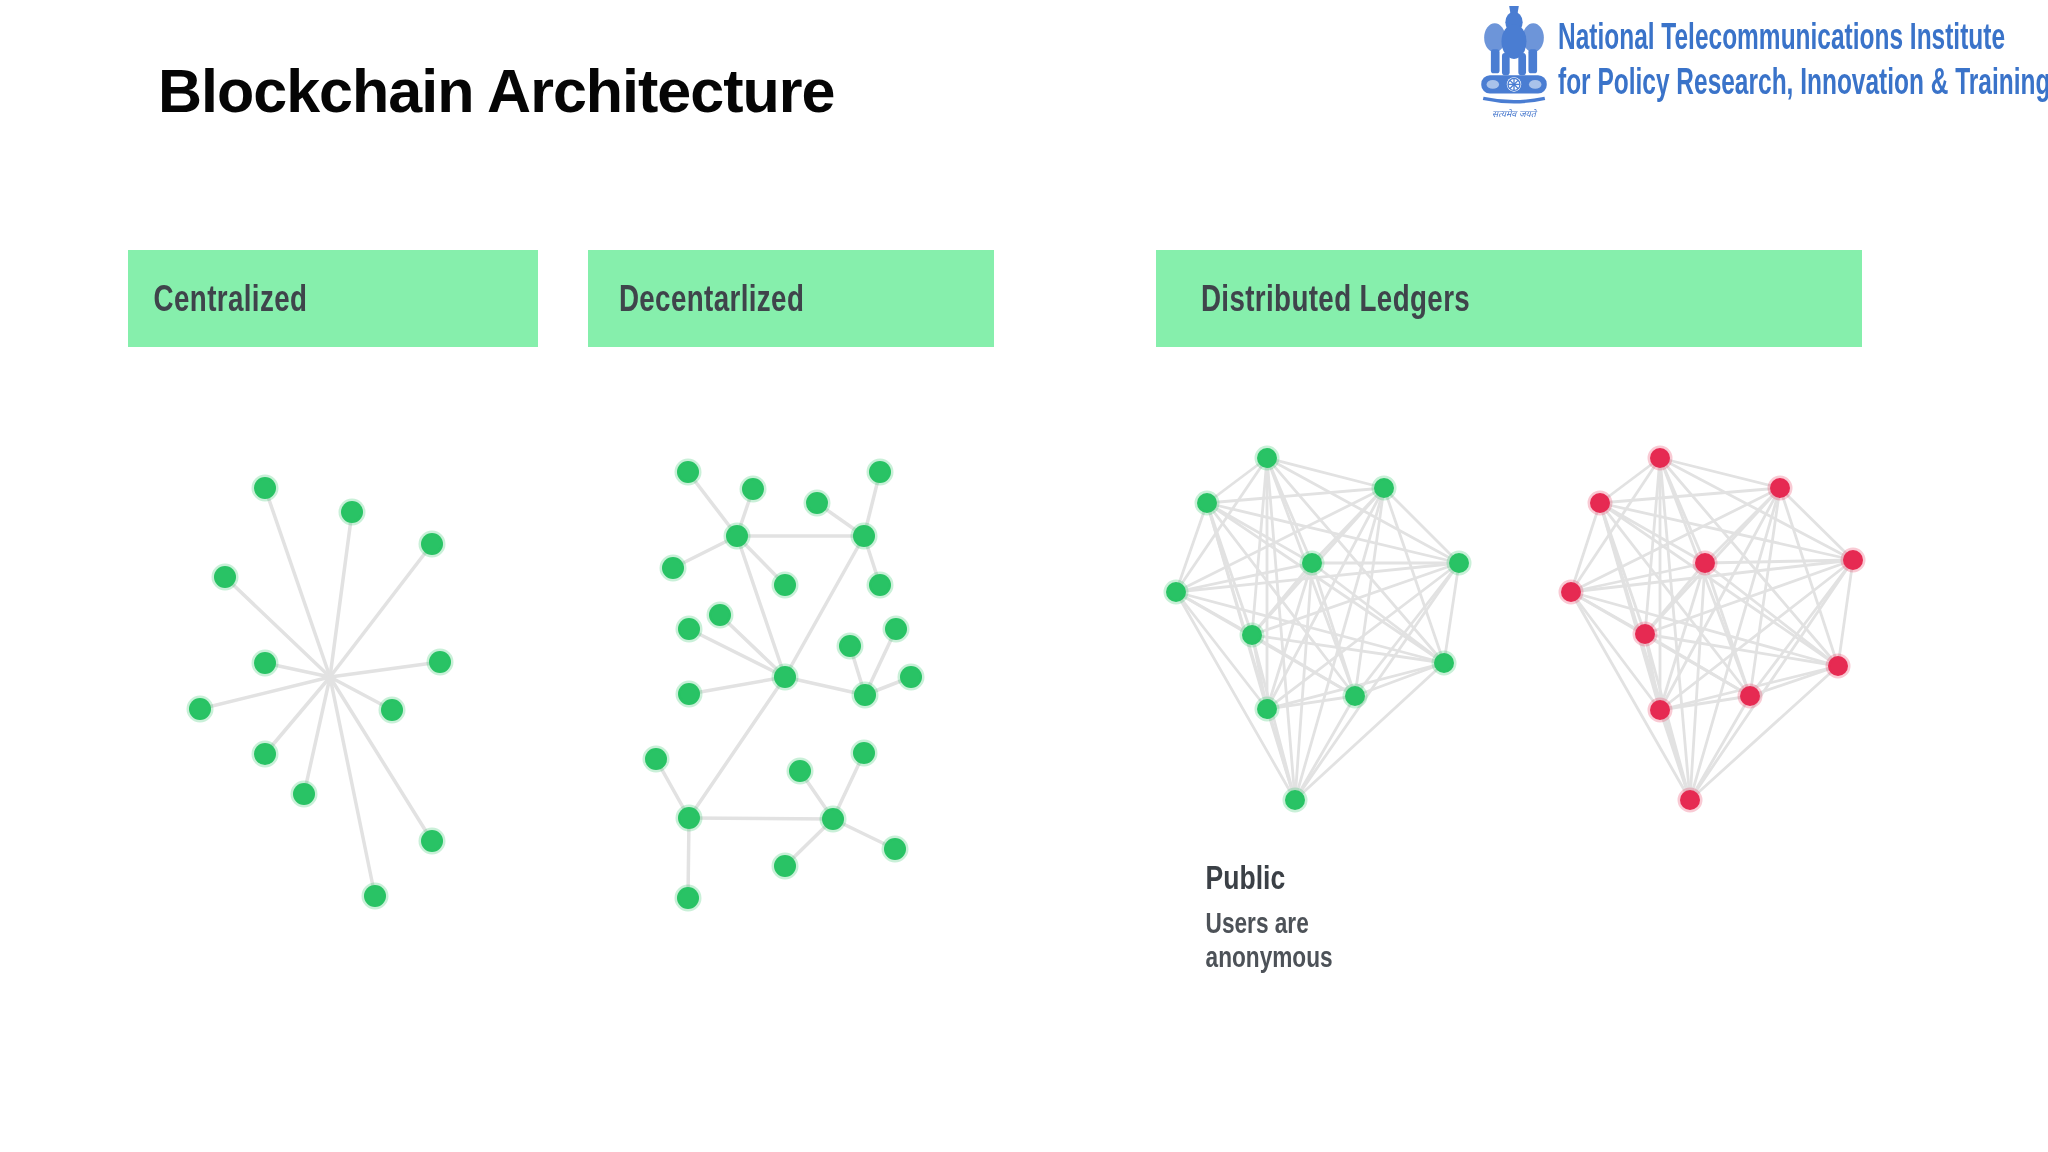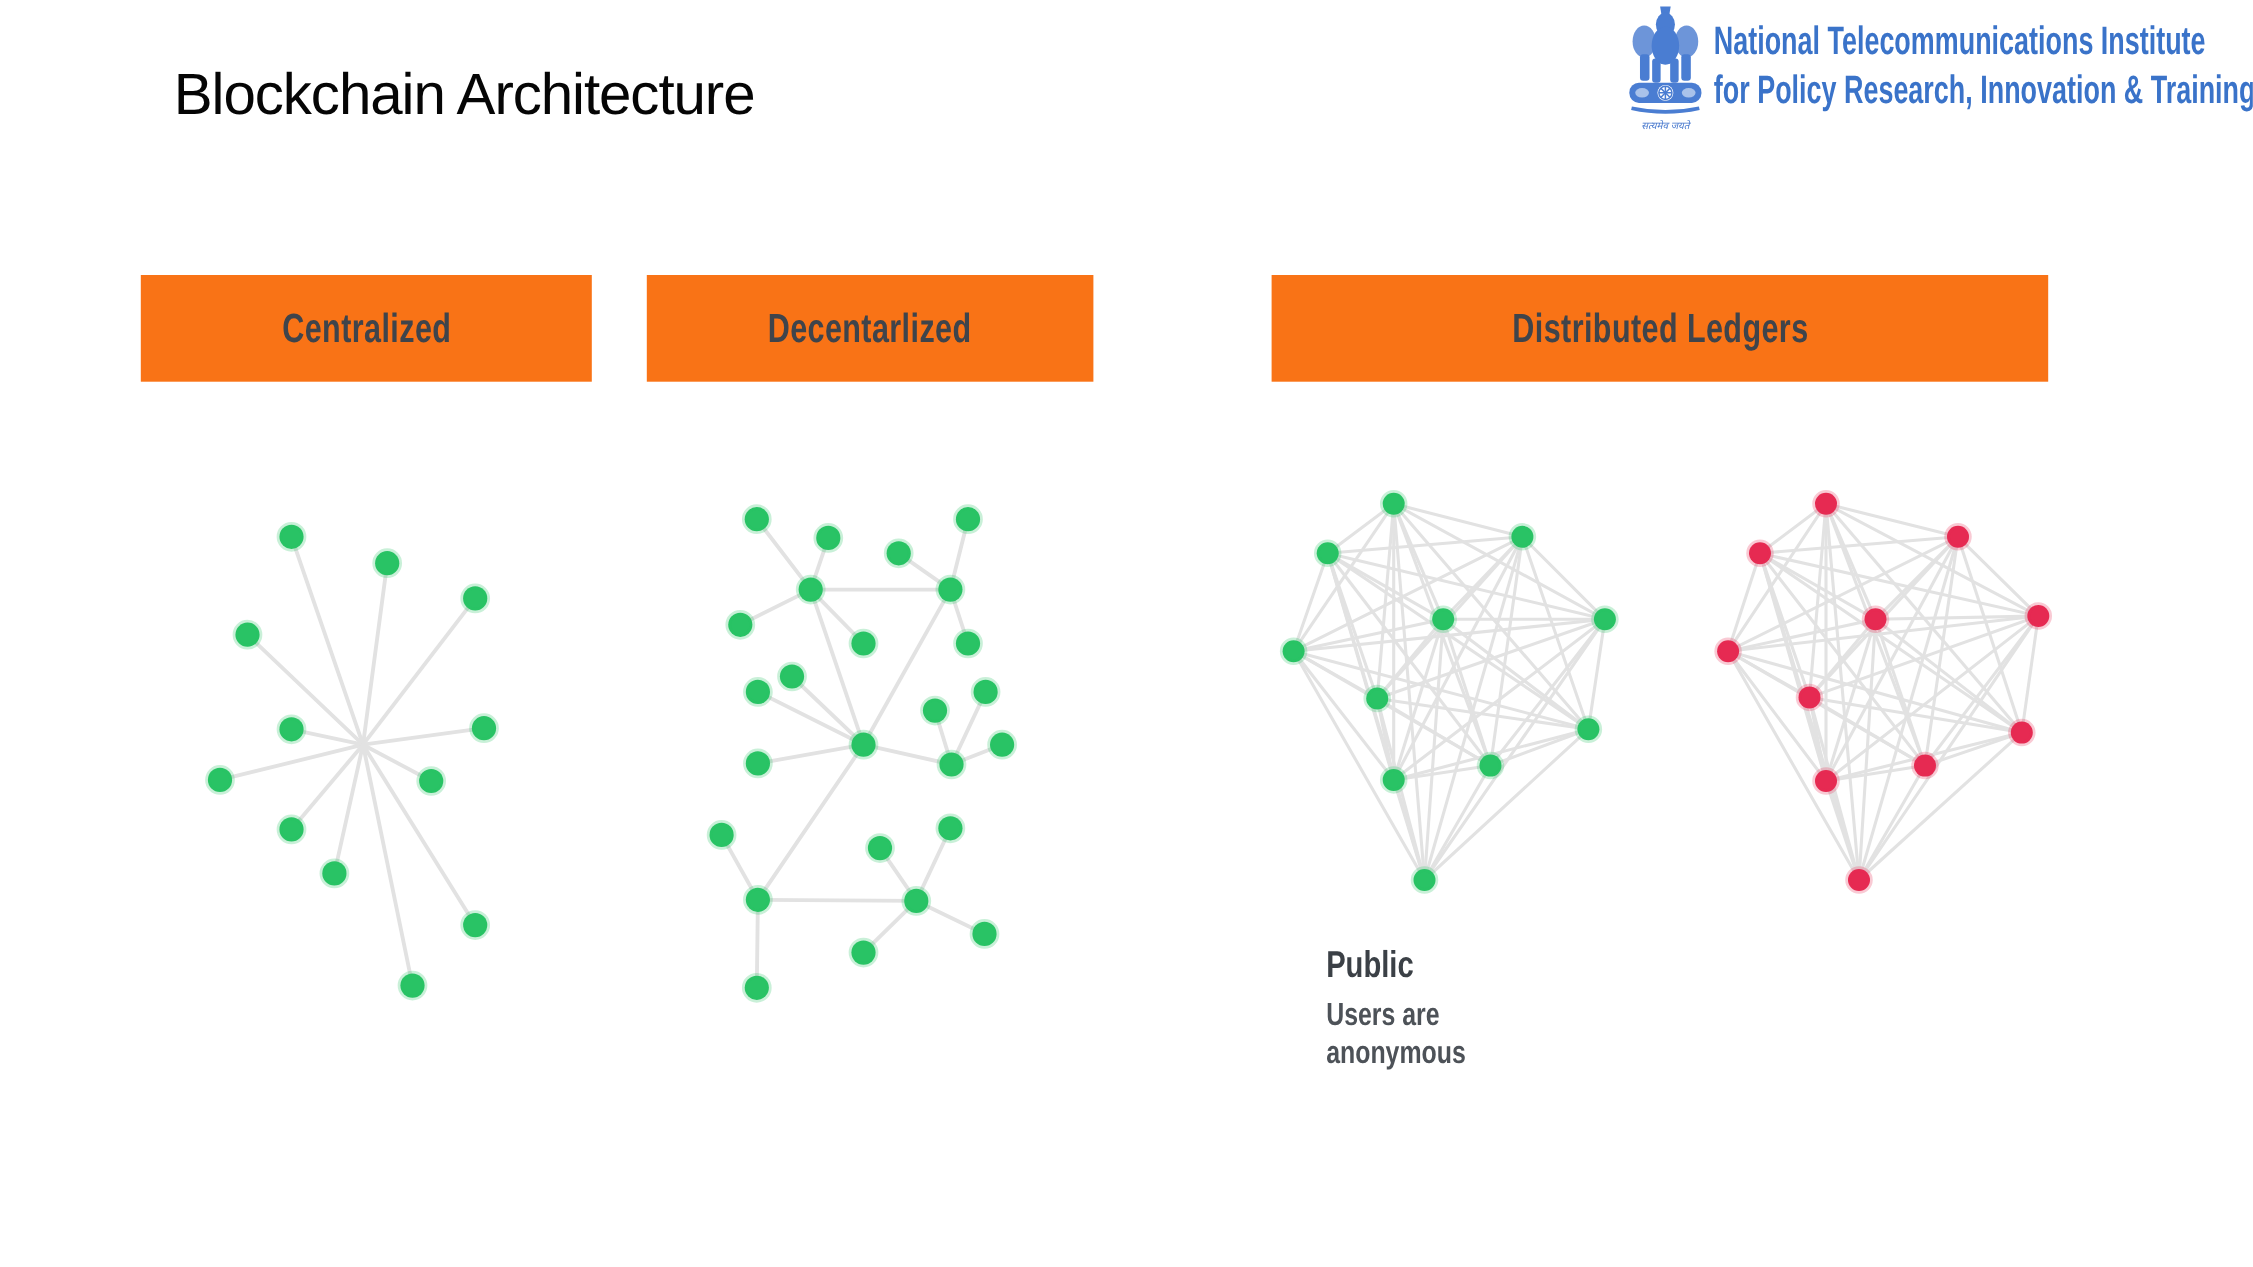--- a/index.html
+++ b/index.html
@@ -5,41 +5,41 @@
   html,body{margin:0;padding:0;}
   body{
     width:2048px;height:1152px;background:#ffffff;position:relative;overflow:hidden;
     font-family:"Liberation Sans", sans-serif;
   }
   .slide{position:absolute;inset:0;}
 
   
   .page-title{
     position:absolute;left:158px;top:58px;margin:0;
-    font-size:53px;font-weight:400;color:#050505;letter-spacing:-1px;line-height:1.1;
+    font-size:61px;font-weight:700;color:#050505;letter-spacing:-1px;line-height:1.1;
     white-space:nowrap;
   }
 
   
   .brand-emblem{position:absolute;left:1477px;top:4px;width:74px;height:104px;}
   .brand-motto{
     position:absolute;left:1471px;top:108px;width:86px;height:14px;
     font-size:9px;line-height:12px;color:#4677cd;text-align:center;
     white-space:nowrap;overflow:hidden;font-style:italic;
   }
   .brand-text{
     position:absolute;left:1558px;top:14px;
     font-size:36px;font-weight:600;color:#3a73c9;line-height:45px;
     transform:scaleX(0.68);transform-origin:left top;white-space:nowrap;
   }
 
   
   .col-header{
-    position:absolute;top:250px;height:97px;background:#f97316;
-    display:flex;align-items:center;justify-content:center;
+    position:absolute;top:250px;height:97px;background:#86efac;
+    display:flex;align-items:center;
   }
   .col-header .hdr-label{
     font-size:37px;font-weight:700;color:#3f444b;letter-spacing:0.5px;
     transform:scaleX(0.75);transform-origin:center center;white-space:nowrap;
   }
   #hdr-centralized{left:128px;width:410px;}
   #hdr-decentralized{left:588px;width:406px;}
   #hdr-distributed{left:1156px;width:706px;}
 
   

